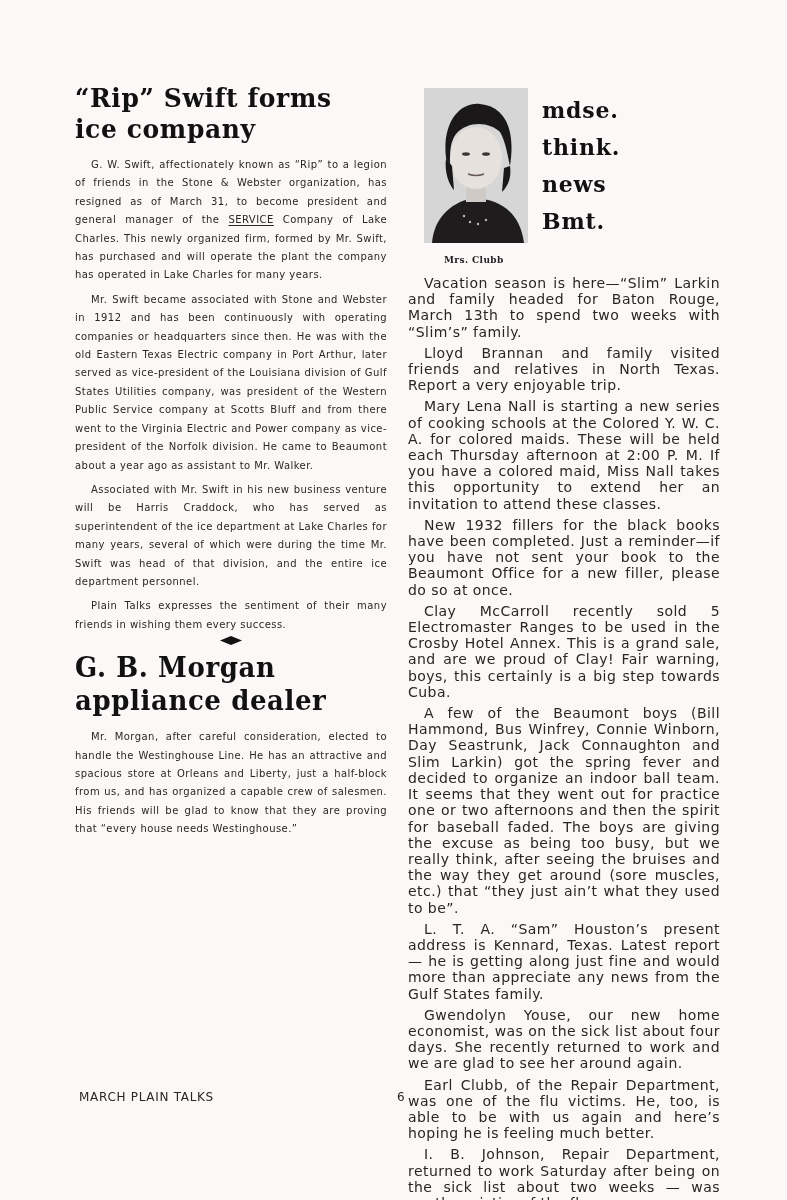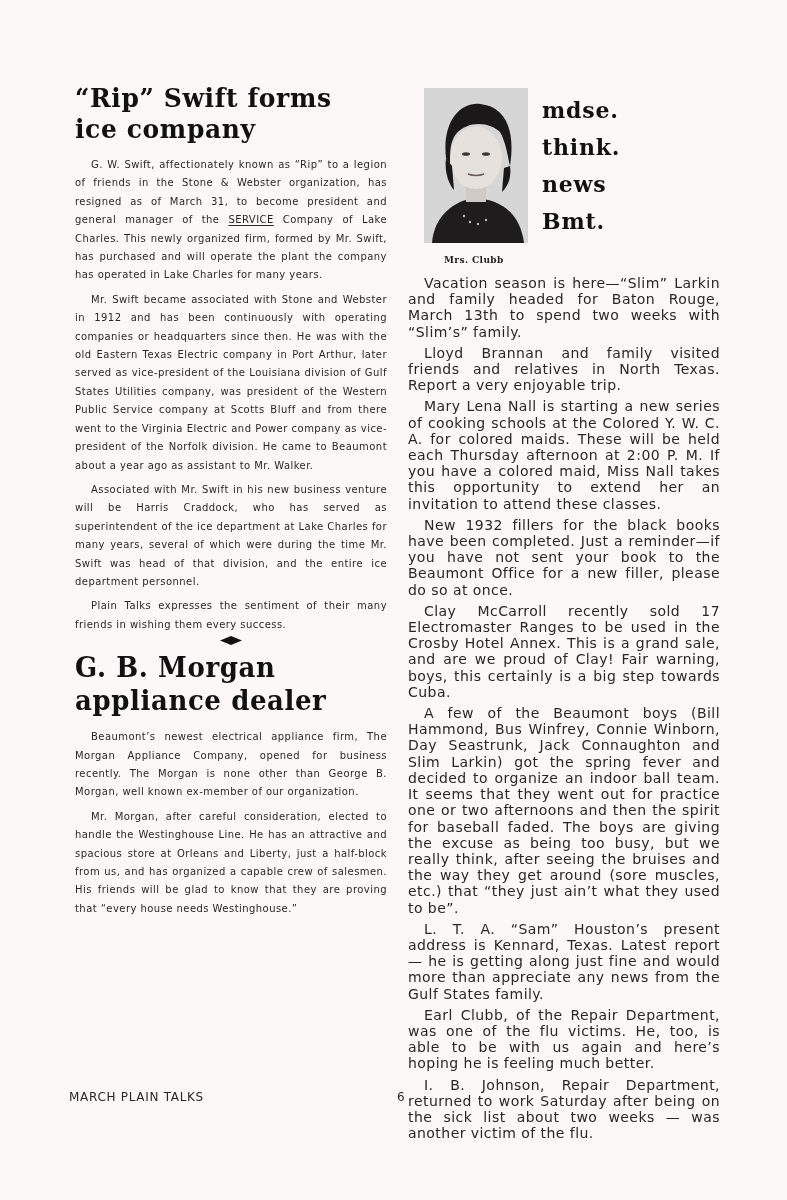--- a/index.html
+++ b/index.html
@@ -63,21 +63,21 @@
   }
   .dept-title span { display: block; }
 
   .caption {
     font-family: "DejaVu Serif", serif; font-weight: bold;
     font-size: 9px; letter-spacing: 0.4px;
     margin: 12px 0 10px 36px; color: #222;
   }
 
   .footer-left {
-    position: absolute; left: 69px; top: 1090px;
+    position: absolute; left: 79px; top: 1090px;
     font-size: 12px; letter-spacing: 0.7px; color: #2a2626;
   }
   .footer-page {
     position: absolute; left: 397px; top: 1090px;
     font-size: 12px; color: #2a2626;
   }
 </style>
 </head>
 <body>
 
@@ -96,21 +96,20 @@
     <div class="divider">
       <svg width="22" height="9" viewBox="0 0 22 9">
           <polygon points="0,4.5 11,0 22,4.5 11,9" fill="#111"></polygon>
         </svg>
     </div>
 
     <h1 class="headline" style="font-size:26px; line-height:32px;">
       <span>G. B. Morgan</span>
       <span>appliance dealer</span>
     </h1>
-    <p class="body">Beaumont’s newest electrical appliance firm, The Morgan Appliance Company, opened for business recently. The Morgan is none other than George B. Morgan, well known ex-member of our organization.</p>
     <p class="body">Mr. Morgan, after careful consideration, elected to handle the Westinghouse Line. He has an attractive and spacious store at Orleans and Liberty, just a half-block from us, and has organized a capable crew of salesmen. His friends will be glad to know that they are proving that “every house needs Westinghouse.”</p>
   </div>
 
   <div class="col-right">
     <div class="head-right">
       <div class="photo">
         <svg width="104" height="155" viewBox="0 0 104 155">
           <rect width="104" height="155" fill="#d6d6d6"></rect>
 
           <path d="M8,155 C10,128 30,112 52,110 C76,112 96,124 100,155 Z" fill="#1e1c1c"></path>
@@ -140,22 +139,23 @@
         <span>news</span>
         <span>Bmt.</span>
       </div>
     </div>
     <div class="caption">Mrs. Clubb</div>
 
     <p class="body">Vacation season is here—“Slim” Larkin and family headed for Baton Rouge, March 13th to spend two weeks with “Slim’s” family.</p>
     <p class="body">Lloyd Brannan and family visited friends and relatives in North Texas. Report a very enjoyable trip.</p>
     <p class="body">Mary Lena Nall is starting a new series of cooking schools at the Colored Y. W. C. A. for colored maids. These will be held each Thursday afternoon at 2:00 P. M. If you have a colored maid, Miss Nall takes this opportunity to extend her an invitation to attend these classes.</p>
     <p class="body">New 1932 fillers for the black books have been completed. Just a reminder—if you have not sent your book to the Beaumont Office for a new filler, please do so at once.</p>
-    <p class="body">Clay McCarroll recently sold 17 Electromaster Ranges to be used in the Crosby Hotel Annex. This is a grand sale, and are we proud of Clay! Fair warning, boys, this certainly is a big step towards Cuba.</p>
+    <p class="body">Clay McCarroll recently sold 5 Electromaster Ranges to be used in the Crosby Hotel Annex. This is a grand sale, and are we proud of Clay! Fair warning, boys, this certainly is a big step towards Cuba.</p>
     <p class="body">A few of the Beaumont boys (Bill Hammond, Bus Winfrey, Connie Winborn, Day Seastrunk, Jack Connaughton and Slim Larkin) got the spring fever and decided to organize an indoor ball team. It seems that they went out for practice one or two afternoons and then the spirit for baseball faded. The boys are giving the excuse as being too busy, but we really think, after seeing the bruises and the way they get around (sore muscles, etc.) that “they just ain’t what they used to be”.</p>
     <p class="body">L. T. A. “Sam” Houston’s present address is Kennard, Texas. Latest report — he is getting along just fine and would more than appreciate any news from the Gulf States family.</p>
+    <p class="body">Gwendolyn Youse, our new home economist, was on the sick list about four days. She recently returned to work and we are glad to see her around again.</p>
     <p class="body">Earl Clubb, of the Repair Department, was one of the flu victims. He, too, is able to be with us again and here’s hoping he is feeling much better.</p>
     <p class="body">I. B. Johnson, Repair Department, returned to work Saturday after being on the sick list about two weeks — was another victim of the flu.</p>
   </div>
 
   <div class="footer-left">MARCH PLAIN TALKS</div>
   <div class="footer-page">6</div>
 </div>
 
 </body></html>

